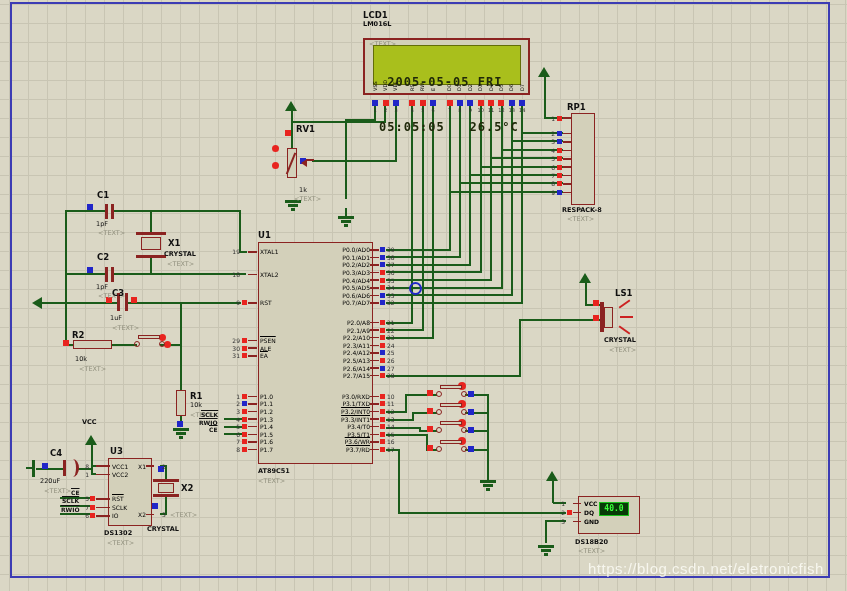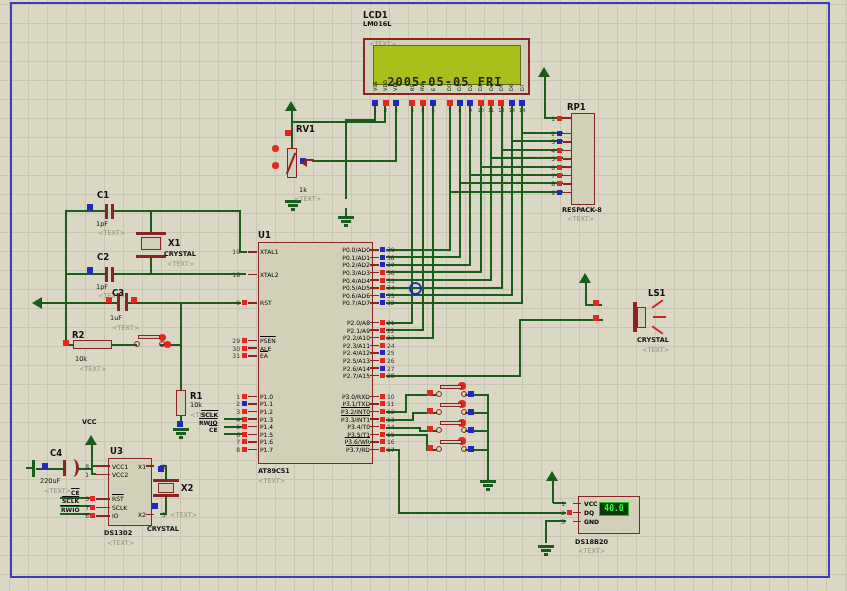--- a/index.html
+++ b/index.html
@@ -267,20 +267,21 @@
       <div class="abs" style="left: 159px; top: 341px; width: 4px; height: 4px; border: 1.5px solid var(--outline); border-radius: 50%;"></div>
     </div>
 
   <div class="abs" style="left:363px;top:10px;width:170px;height:120px;">
     <div class="ref" style="left:0;top:0;">LCD1</div>
     <div class="part" style="left:0;top:10px;">LM016L</div>
     <div class="lcd-box">
       <div class="note" style="left:4px;top:0px;">&lt;TEXT&gt;</div>
       <div class="lcd-screen">
         <div class="lcd-line"> 2005-05-05 FRI</div>
+        <div class="lcd-line">05:05:05   26.5°C</div>
       </div>
     </div>
     <div class="lcd-pins">
         <div class="lcd-pin">
         <span class="lp-name">VSS</span>
         <span class="lp-sq b"></span>
         <span class="lp-num">1</span>
       </div>
         <div class="lcd-pin">
         <span class="lp-name">VDD</span>
@@ -717,21 +718,21 @@
         <span class="psq"></span>
         <span class="stub"></span>
         <span class="pname">GND</span>
       </div>
       </div>
     <div class="temp-display" style="left:42px;top:19px;width:28px;height:12px;">40.0</div>
     <div class="part" style="left:18px;top:55px;">DS18B20</div>
     <div class="note" style="left:21px;top:64px;">&lt;TEXT&gt;</div>
   </div>
 
-  <div class="abs" style="left:625px;top:288px;width:70px;height:70px;">
+  <div class="abs" style="left:592px;top:288px;width:70px;height:70px;">
     <div class="ref" style="left:23px;top:0;">LS1</div>
     <div class="plate" style="left:8px;top:14px;width:4px;height:30px;"></div>
     <div class="box" style="left:12px;top:19px;width:9px;height:21px;"></div>
     <div class="ray" style="left:26px;top:15px;transform:rotate(-35deg);"></div>
     <div class="ray" style="left:28px;top:28px;"></div>
     <div class="ray" style="left:26px;top:41px;transform:rotate(35deg);"></div>
     <div class="part" style="left:12px;top:48px;">CRYSTAL</div>
     <div class="note" style="left:17px;top:58px;">&lt;TEXT&gt;</div>
   </div>
 
@@ -798,13 +799,14 @@
   <div class="note" style="left:79px;top:365px;">&lt;TEXT&gt;</div>
 
   <div class="val" style="left:82px;top:418px;font-weight:bold;">VCC</div>
   <div class="netlbl" style="left:201px;top:411px;">SCLK</div>
   <div class="netlbl" style="left:199px;top:419px;">RWIO</div>
   <div class="netlbl" style="left:209px;top:426px;">CE</div>
   <div class="netlbl" style="left:71px;top:489px;">CE</div>
   <div class="netlbl" style="left:62px;top:497px;">SCLK</div>
   <div class="netlbl" style="left:61px;top:506px;">RWIO</div>
 
+  <div class="watermark">https://blog.csdn.net/eletronicfish</div>
 </div>
 
 </body></html>

